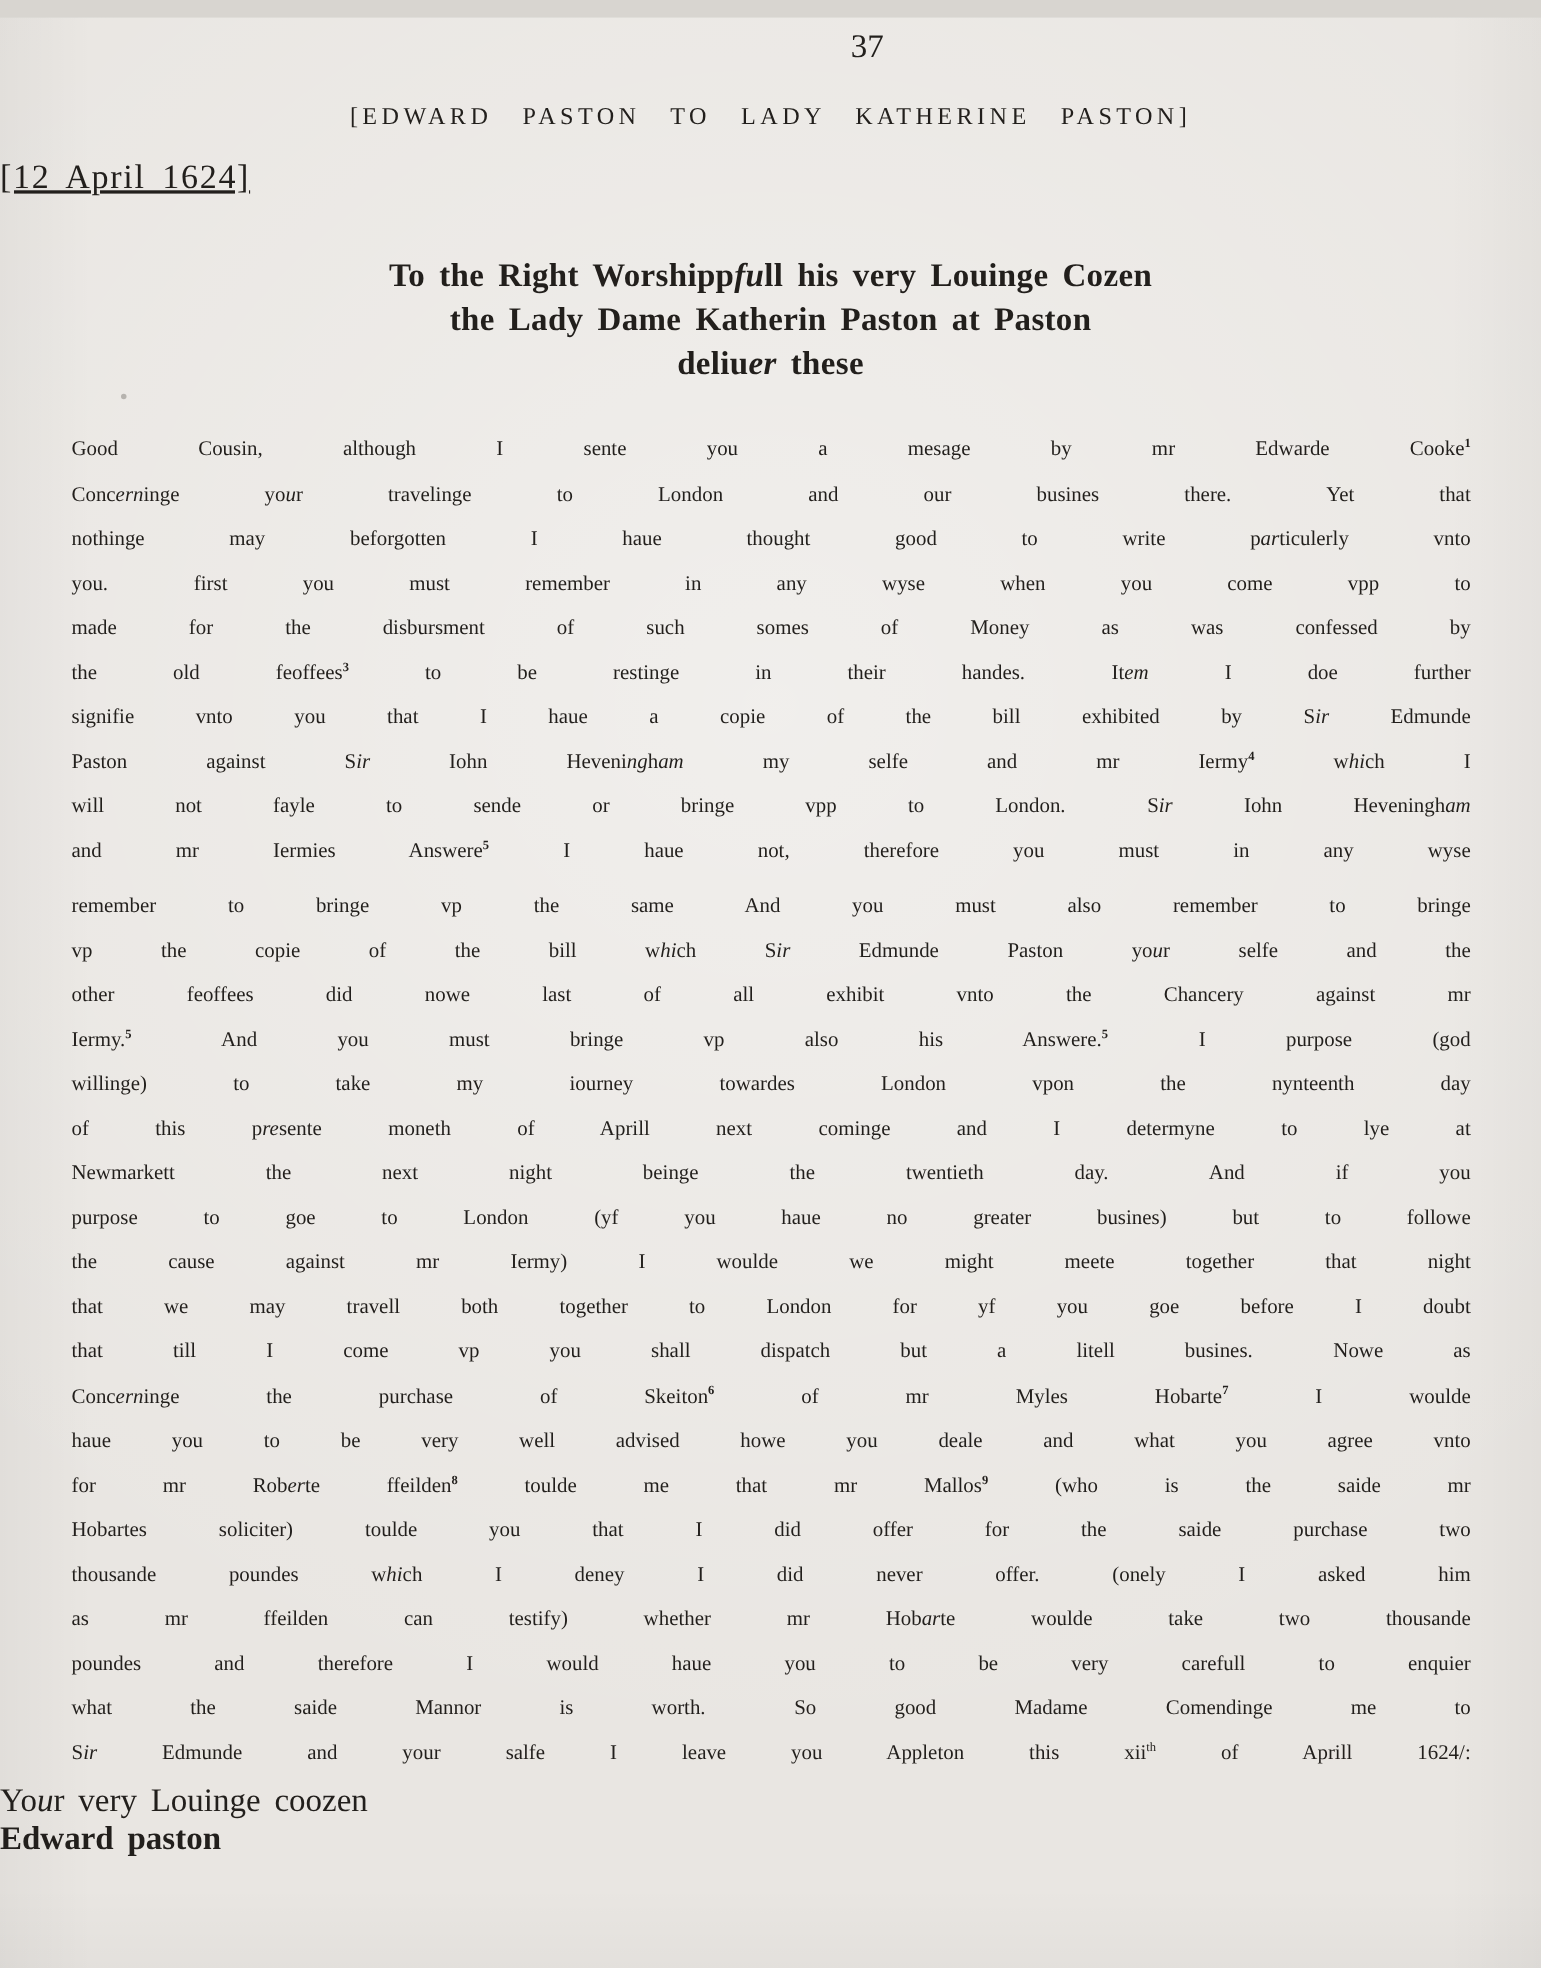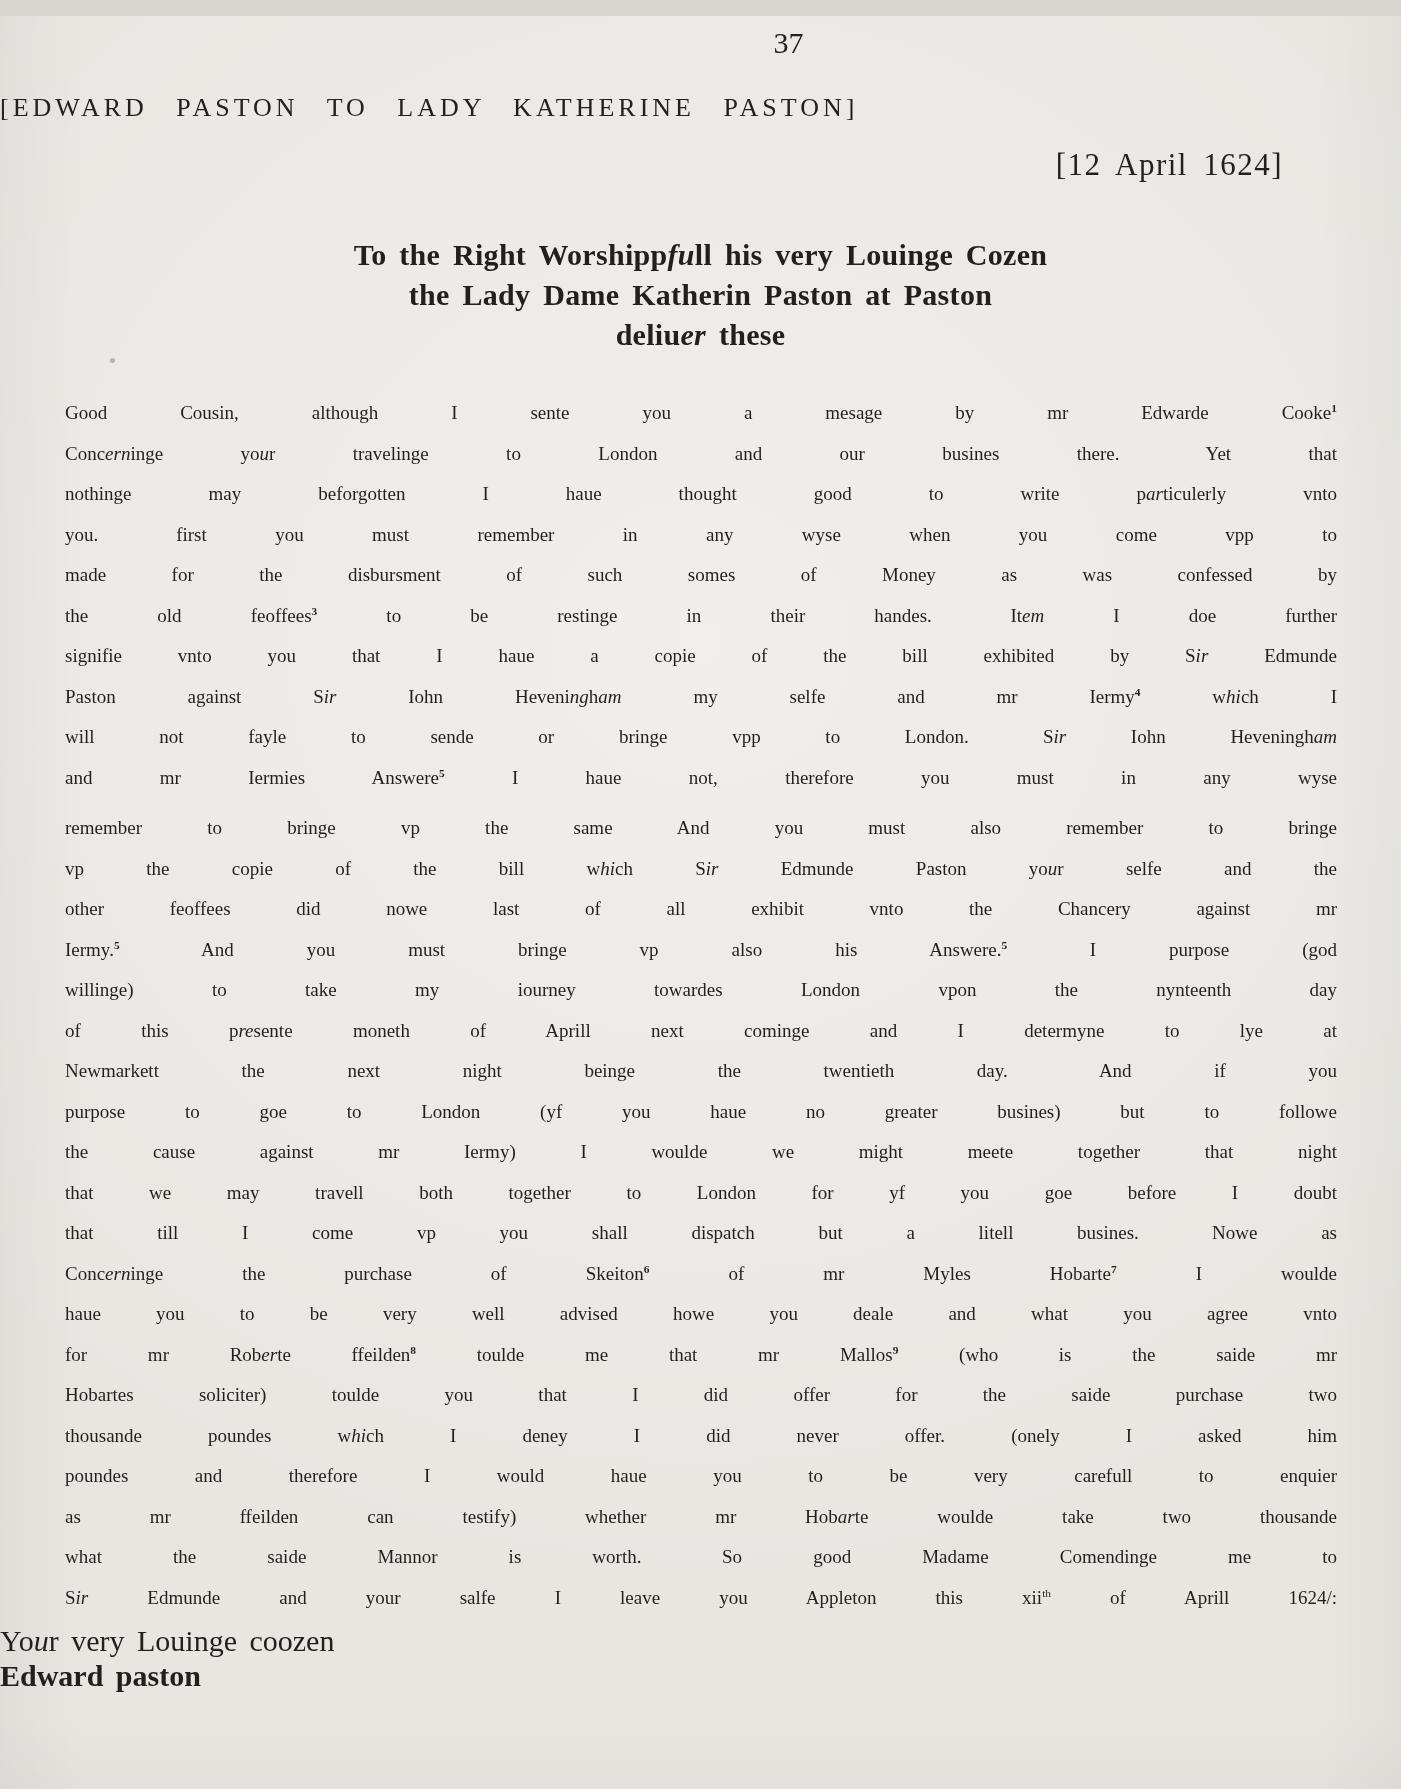--- a/index.html
+++ b/index.html
@@ -22,33 +22,33 @@
     overflow:hidden;
   }
   .page-number{
     padding-top:10px;
     padding-left:176px;
     text-align:center;
     font-size:30px;
   }
   .heading{
     margin-top:33px;
-    text-align:left;
-    font-size:26px;
+    text-align:center;
+    font-size:22px;
     letter-spacing:4px;
     word-spacing:18px;
     white-space:nowrap;
   }
   .dateline{
     margin-top:24px;
-    text-align:right;
     padding-right:118px;
     font-size:31px;
     letter-spacing:1.5px;
     word-spacing:6px;
+    text-decoration:underline;
   }
   .address{
     margin-top:52px;
     font-size:30px;
     line-height:40px;
     letter-spacing:0.3px;
     word-spacing:5px;
     font-weight:bold;
   }
   .address .line{ text-align:center; }
@@ -130,22 +130,22 @@
         <div class="line">Newmarkett the next night beinge the twentieth day.  And if you</div>
         <div class="line">purpose to goe to London (yf you haue no greater busines) but to followe</div>
         <div class="line">the cause against mr Iermy) I woulde we might meete together that night</div>
         <div class="line">that we may travell both together to London for yf you goe before I doubt</div>
         <div class="line">that till I come vp you shall dispatch but a litell busines.  Nowe as</div>
         <div class="line">Conc<i>ern</i>inge the purchase of Skeiton<sup>6</sup> of mr Myles Hobarte<sup>7</sup> I woulde</div>
         <div class="line">haue you to be very well advised howe you deale and what you agree vnto</div>
         <div class="line">for mr Rob<i>er</i>te ffeilden<sup>8</sup> toulde me that mr Mallos<sup>9</sup> (who is the saide mr</div>
         <div class="line">Hobartes soliciter) toulde you that I did offer for the saide purchase two</div>
         <div class="line">thousande poundes w<i>hi</i>ch I deney I did never offer. (onely I asked him</div>
+        <div class="line">as mr ffeilden can testify) whether mr Hob<i>ar</i>te woulde take two thousande</div>
         <div class="line">poundes and therefore I would haue you to be very carefull to enquier</div>
-        <div class="line">as mr ffeilden can testify) whether mr Hob<i>ar</i>te woulde take two thousande</div>
         <div class="line">what the saide Mannor is worth.  So good Madame Comendinge me to</div>
         <div class="line">S<i>ir</i> Edmunde and your salfe I leave you Appleton this xii<sup class="txt">th</sup> of Aprill 1624/:</div>
       </div>
   </div>
 
   <div class="closing">
       <div class="line">Yo<i>u</i>r very Louinge coozen</div>
       <div class="line">Edward paston</div>
     </div>
 

